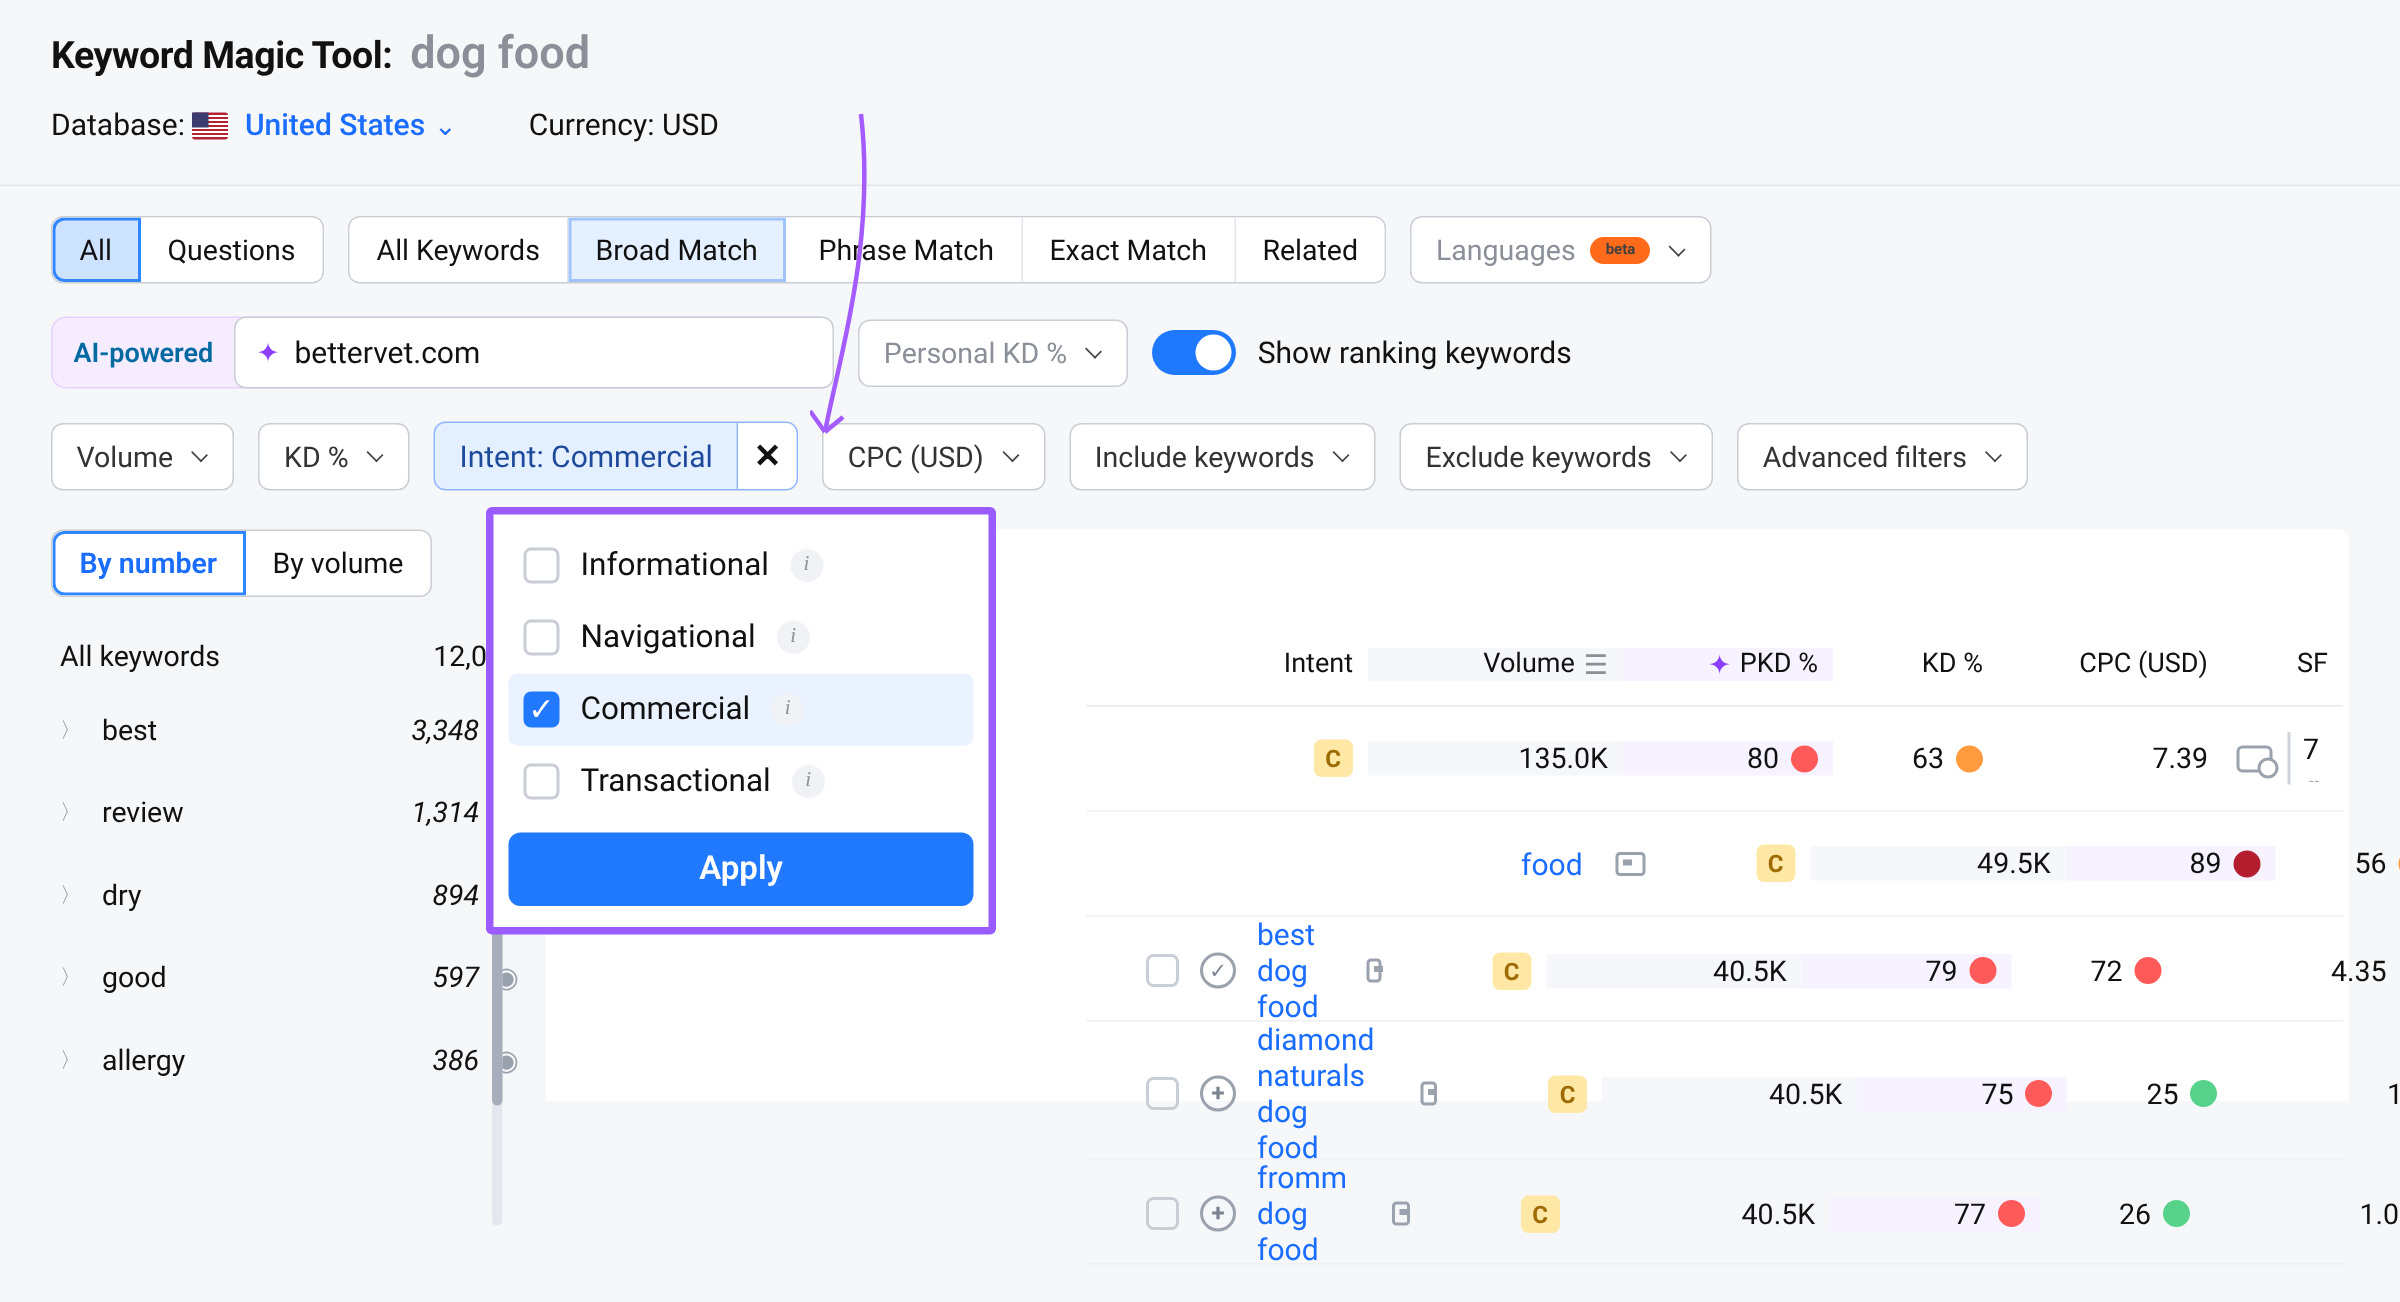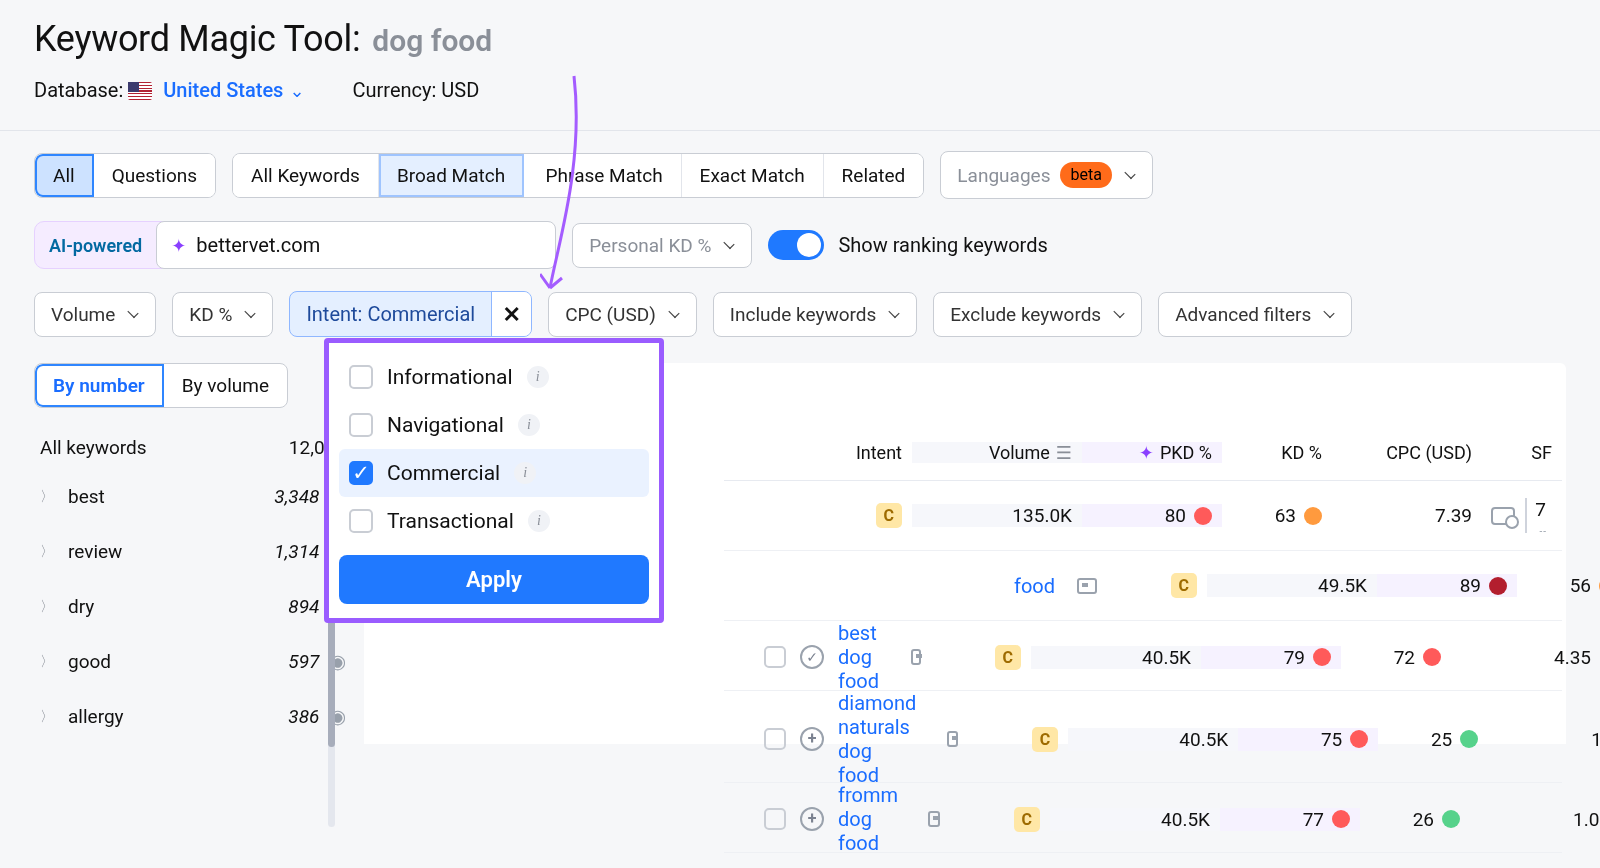--- a/index.html
+++ b/index.html
@@ -1,21 +1,21 @@
 <!DOCTYPE html>
 <html><head>
 <meta charset="utf-8">
 <style>
 * { box-sizing: border-box; margin: 0; padding: 0; font-family: -apple-system, BlinkMacSystemFont, "Segoe UI", Roboto, Arial, sans-serif; }
 body { background: #f6f7f9; color: #111; width: 1600px; height: 868px; overflow: hidden; position: relative; }
 
 
 .hdr { padding: 18px 34px 28px 34px; }
 .title-line { display: flex; align-items: baseline; gap: 12px; }
-.title { font-size: 36px; font-weight: 400; letter-spacing: -0.3px; }
+.title { font-size: 25px; font-weight: 700; letter-spacing: -0.3px; }
 .title-query { font-size: 30px; font-weight: 600; color: #8a8f98; }
 .meta-line { display: flex; align-items: flex-start; gap: 48px; margin-top: 18px; font-size: 20px; }
 .meta-label { color: #111; }
 .flag { width: 24px; height: 18px; display: inline-block; vertical-align: -3px; margin-right: 6px; background:
   linear-gradient(to bottom, #b22234 0 7.7%, #fff 7.7% 15.4%, #b22234 15.4% 23.1%, #fff 23.1% 30.8%, #b22234 30.8% 38.5%, #fff 38.5% 46.1%, #b22234 46.1% 53.8%, #fff 53.8% 61.5%, #b22234 61.5% 69.2%, #fff 69.2% 76.9%, #b22234 76.9% 84.6%, #fff 84.6% 92.3%, #b22234 92.3% 100%);
   position: relative; border-radius: 2px; }
 .flag::before { content:""; position:absolute; left:0; top:0; width:44%; height:54%; background:#3c3b6e; }
 .db-link { color: #1a6dff; font-weight: 500; cursor: pointer; }
 .db-link .chev { color:#1a6dff; margin-left:6px; font-size:18px; }
 
@@ -26,21 +26,21 @@
 .row { display: flex; align-items: center; gap: 16px; flex-wrap: wrap; }
 .row + .row { margin-top: 22px; }
 .seg { display: inline-flex; border: 1px solid #c9cdd4; border-radius: 8px; overflow: hidden; background: #fff; }
 .seg .opt { padding: 10px 18px; font-size: 19px; color: #111; cursor: pointer; background:#fff; border-right:1px solid #e2e5eb;}
 .seg .opt:last-child{border-right:none;}
 .seg .opt.sel-blue { background: #cde2ff; outline: 2px solid #2f86ff; outline-offset:-2px; border-radius:8px 0 0 8px;}
 .seg .opt.sel-light { background: #e4efff; outline: 2px solid #9fc4fe; outline-offset:-2px;}
 
 .pill { display:inline-flex; align-items:center; gap:10px; border:1px solid #c9cdd4; border-radius:8px; background:#fff; padding:10px 16px; font-size:19px; color:#333; cursor:pointer;}
 .pill.muted{ color:#8a8f98;}
-.beta-badge{ background:#ff6b1a; color:#000000; font-size:16px; font-weight:400; border-radius:999px; padding:3px 10px 4px 10px;}
+.beta-badge{ background:#ff6b1a; color:#404040; font-size:10px; font-weight:700; border-radius:999px; padding:3px 10px 4px 10px;}
 .chev-down{ display:inline-block; width:14px; height:14px; position:relative;}
 .chev-down::before{content:""; position:absolute; inset:0; border-left:2px solid #444; border-bottom:2px solid #444; transform: rotate(-45deg) scale(0.55); top:-3px; left:2px;}
 
 .ai-chip { display:inline-flex; align-items:center; border:1px solid #e6d1ff; border-radius:10px; background:#f5ecff; padding:0; }
 .ai-label{ color:#0369a1; font-weight:600; padding:10px 14px; font-size:18px;}
 .domain-box{ width:400px; display:flex; align-items:center; gap:10px; border:1px solid #c9cdd4; border-radius:8px; background:#fff; padding:0 14px; margin:-1px -1px -1px 0; height:48px;}
 .sparkle{ color:#8a3fff; font-size:18px;}
 .domain-box input{ flex:1; border:none; outline:none; font-size:20px; color:#111; background:transparent;}
 
 .toggle-row{ display:inline-flex; align-items:center; gap:14px;}

